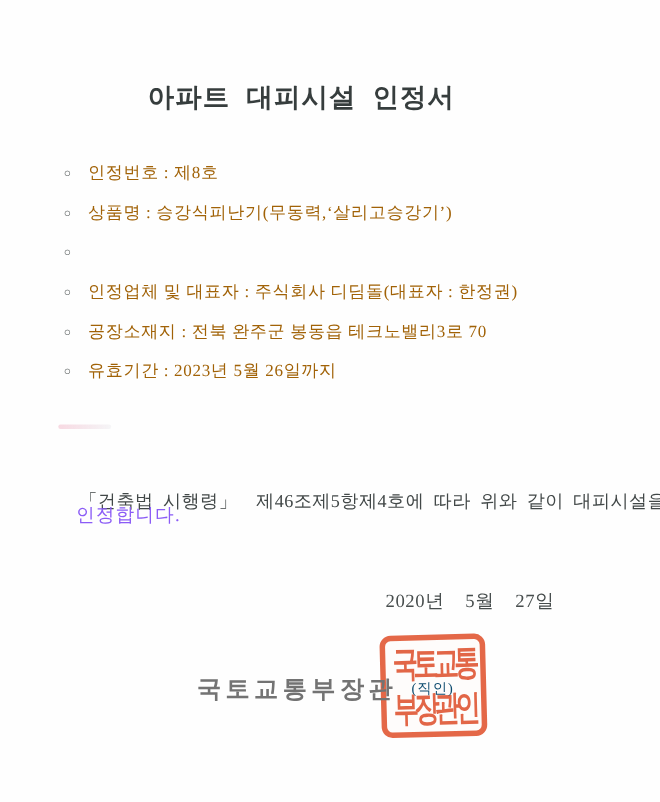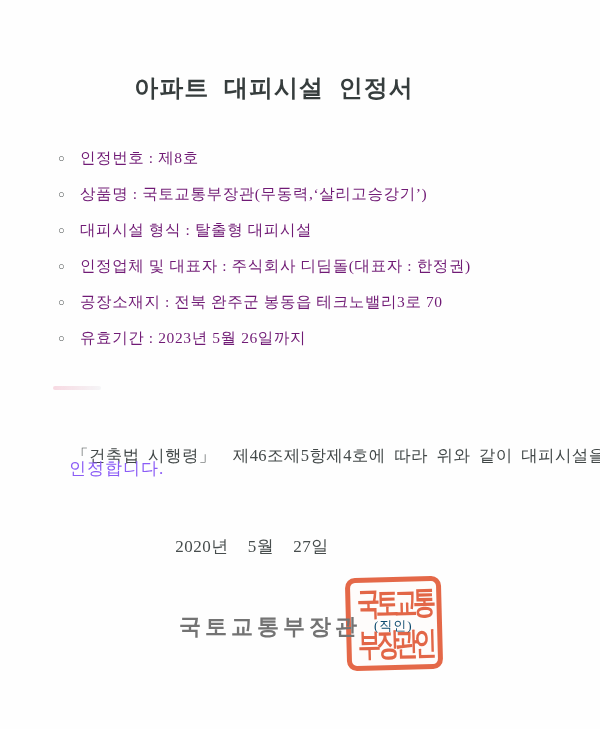--- a/index.html
+++ b/index.html
@@ -45,21 +45,21 @@
     display: inline-block;
     width: 22px;
     font-size: 11px;
     line-height: 18px;
     color: #4a5050;
     flex: 0 0 22px;
   }
   .item-text {
     font-size: 15.5px;
     letter-spacing: 0.6px;
-    color: #701a75;
+    color: #a16207;
     line-height: 17px;
   }
   .smudge {
     position: absolute;
     left: 53px;
     top: 386px;
     width: 48px;
     height: 4px;
     border-radius: 2px;
     background: linear-gradient(90deg, rgba(236,150,175,0.35), rgba(205,205,215,0.18));
@@ -83,21 +83,21 @@
     margin: 0;
     font-size: 17px;
     letter-spacing: 1px;
     color: #8b5cf6;
   }
   .issue-date {
     position: absolute;
     left: 0;
     top: 535px;
     width: 504px;
-    text-align: center;
+    text-align: right;
     font-size: 17px;
     letter-spacing: 0.5px;
     white-space: pre;
     color: #474d4d;
   }
   .minister {
     position: absolute;
     left: 179px;
     top: 612px;
     font-family: "Liberation Sans", "DejaVu Sans", sans-serif;
@@ -151,25 +151,24 @@
 
   <h1 class="doc-title">아파트 대피시설 인정서</h1>
 
   <ul class="info-list">
     <li class="info-item">
       <span class="bullet">○</span>
       <span class="item-text">인정번호 : 제8호</span>
     </li>
     <li class="info-item">
       <span class="bullet">○</span>
-      <span class="item-text">상품명 : 국토교통부장관(무동력,‘살리고승강기’)</span>
+      <span class="item-text">상품명 : 승강식피난기(무동력,‘살리고승강기’)</span>
     </li>
     <li class="info-item">
       <span class="bullet">○</span>
-      <span class="item-text">대피시설 형식 : 탈출형 대피시설</span>
     </li>
     <li class="info-item">
       <span class="bullet">○</span>
       <span class="item-text">인정업체 및 대표자 : 주식회사 디딤돌(대표자 : 한정권)</span>
     </li>
     <li class="info-item">
       <span class="bullet">○</span>
       <span class="item-text">공장소재지 : 전북 완주군 봉동읍 테크노밸리3로 70</span>
     </li>
     <li class="info-item">

